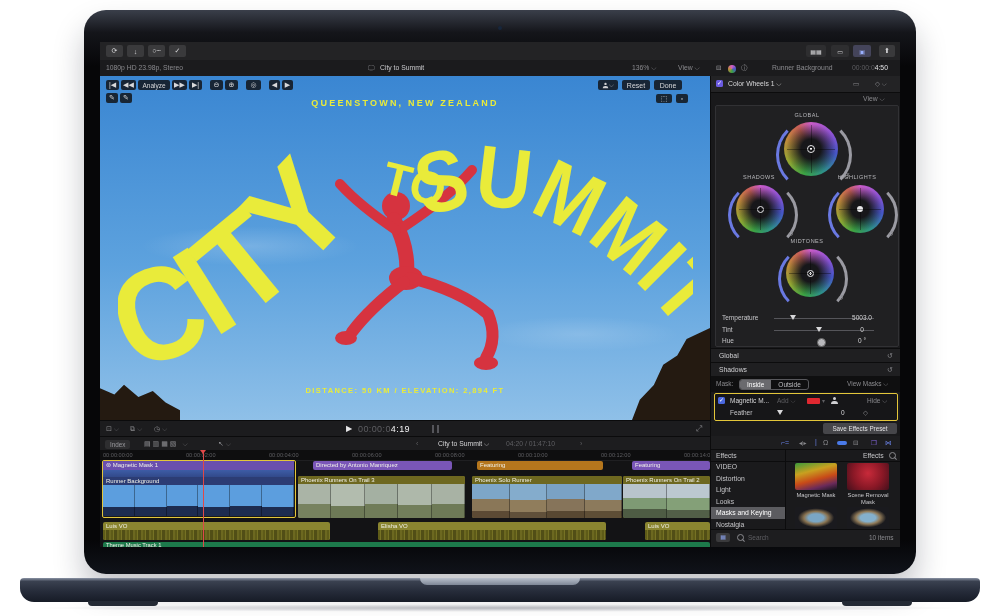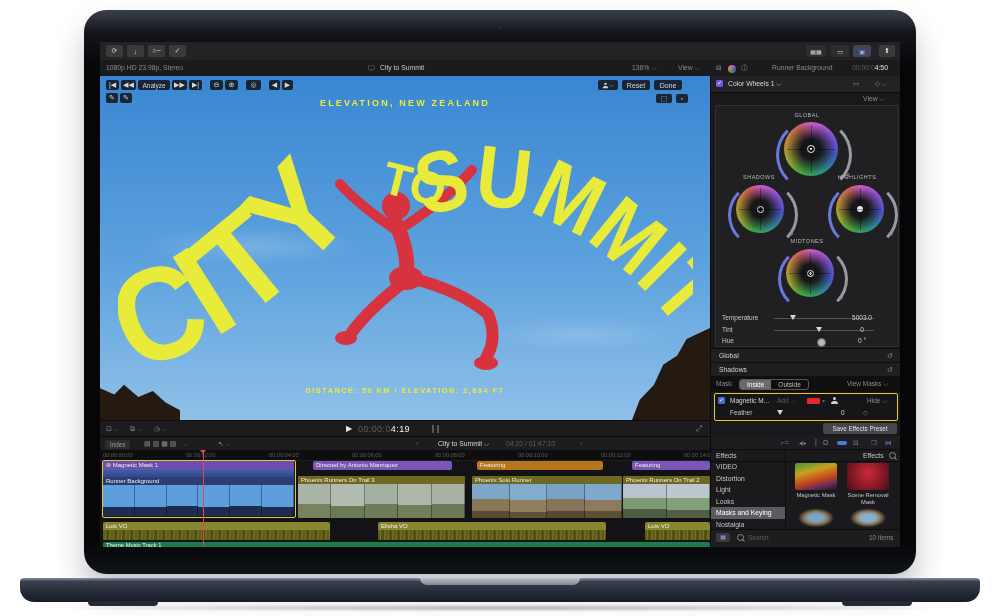--- a/index.html
+++ b/index.html
@@ -139,21 +139,21 @@
       <div class="ab" style="left:498px;top:4px;display:flex;gap:4px;">
         <span class="ovl" style="width:20px;height:10px;"><span class="person-ico" style="transform:scale(.8);"></span>⌵</span>
         <span class="ovl" style="width:28px;height:10px;">Reset</span>
         <span class="ovl" style="width:28px;height:10px;">Done</span>
       </div>
       <div class="ab" style="left:556px;top:18px;display:flex;gap:4px;">
         <span class="ovl" style="width:16px;height:9px;">⬚</span>
         <span class="ovl" style="width:12px;height:9px;">▫</span>
       </div>
 
-      <div class="ab" style="left:0;top:22px;width:610px;height:14px;text-align:center;font-weight:bold;letter-spacing:2.2px;font-size:9px;color:#e9eb3a;">ELEVATION, NEW ZEALAND</div>
+      <div class="ab" style="left:0;top:22px;width:610px;height:14px;text-align:center;font-weight:bold;letter-spacing:2.2px;font-size:9px;color:#e9eb3a;">QUEENSTOWN, NEW ZEALAND</div>
 
       <svg class="ab" style="left:18px;top:30px;" width="575" height="290" viewBox="0 0 575 290">
         <defs>
           <path id="arcC" d="M14,262 Q125,245 252,92"></path>
           <path id="arcS" d="M306,112 Q428,62 560,222"></path>
         </defs>
 
         <g stroke="#d6333f" fill="#d6333f" stroke-linecap="round">
           <circle cx="278" cy="100" r="14" stroke="none"></circle>
           <path d="M276,114 Q292,145 288,172" stroke-width="15" fill="none"></path>

